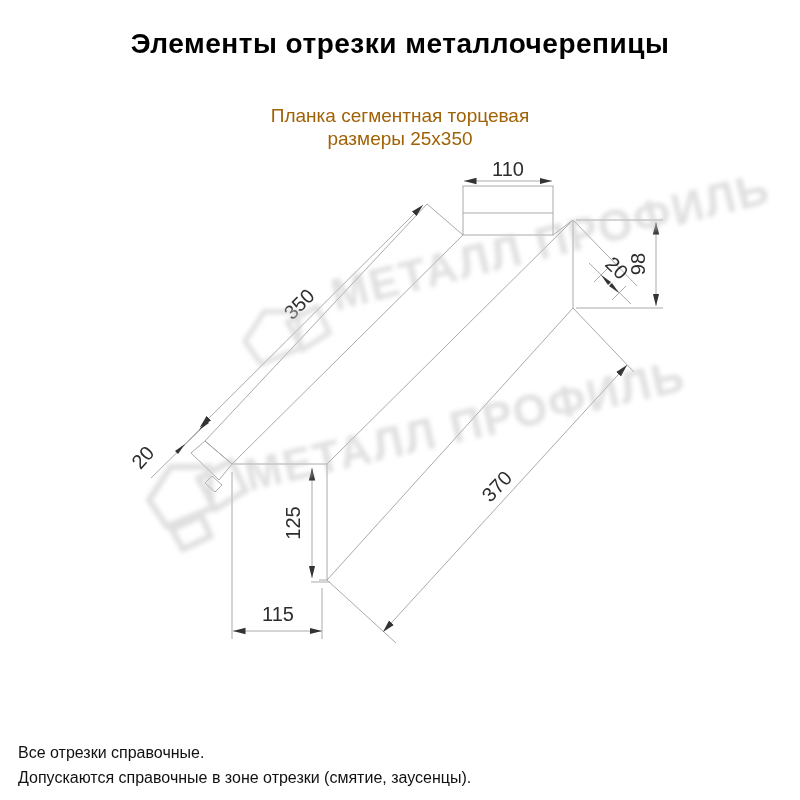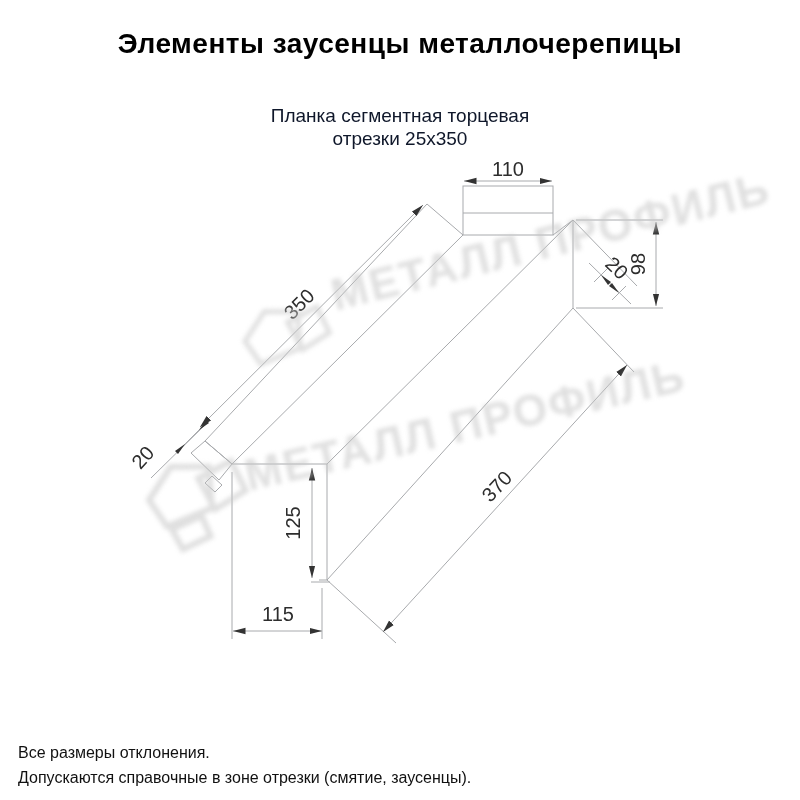--- a/index.html
+++ b/index.html
@@ -6,44 +6,44 @@
   .canvas{
     position:relative;width:800px;height:800px;background:#ffffff;overflow:hidden;
     font-family:"Liberation Sans", sans-serif;
   }
   .page-title{
     position:absolute;left:0;top:28px;width:800px;text-align:center;
     font-size:28px;font-weight:bold;color:#000;letter-spacing:0.5px;
   }
   .subtitle{
     position:absolute;left:0;top:104px;width:800px;text-align:center;
-    font-size:19px;color:#0f172a;line-height:23px;
+    font-size:19px;color:#a16207;line-height:23px;
   }
   .drawing-svg{position:absolute;left:0;top:0;}
   .dim-text{font-size:20px;fill:#2d2d2d;}
   .wm-text{
     position:absolute;white-space:nowrap;font-weight:bold;font-size:44px;
     letter-spacing:2px;color:#c6c6c6;opacity:0.55;filter:blur(2px);
     transform-origin:left top;pointer-events:none;
   }
   .wm-icon{position:absolute;opacity:0.55;filter:blur(2.2px);pointer-events:none;}
   .footer-notes{
     position:absolute;left:18px;top:740px;color:#111;font-size:16px;line-height:25px;
   }
 </style>
 </head>
 <body>
 
 <div class="canvas">
 
-  <div class="page-title">Элементы заусенцы металлочерепицы</div>
+  <div class="page-title">Элементы отрезки металлочерепицы</div>
 
   <div class="subtitle">
     <div>Планка сегментная торцевая</div>
-    <div>отрезки 25х350</div>
+    <div>размеры 25х350</div>
   </div>
 
   <svg class="drawing-svg" width="800" height="800" viewBox="0 0 800 800">
     <defs>
       <marker id="arr" markerWidth="13" markerHeight="8" refX="12.5" refY="4" orient="auto-start-reverse" markerUnits="userSpaceOnUse">
         <path d="M12.5,4 L0,0.8 L0,7.2 Z" fill="#333333"></path>
       </marker>
     </defs>
 
     <g stroke="#a8aaad" stroke-width="1" fill="none">
@@ -134,17 +134,17 @@
   <svg class="wm-icon" style="left:146px;top:456px;transform:rotate(-14deg);" width="106" height="92" viewBox="0 0 106 92">
     <g stroke="#c6c6c6" stroke-width="6" fill="none">
       <path d="M5,32 L34,5 L71,14 L64,55 L16,62 Z"></path>
       <path d="M58,23 L94,14 L101,46 L67,57 Z"></path>
       <path d="M20,66 L52,60 L56,82 L26,88 Z"></path>
     </g>
   </svg>
   <div class="wm-text" style="left:240px;top:452px;transform:rotate(-13deg);">МЕТАЛЛ ПРОФИЛЬ</div>
 
   <div class="footer-notes">
-    <div>Все размеры отклонения.</div>
+    <div>Все отрезки справочные.</div>
     <div>Допускаются справочные в зоне отрезки (смятие, заусенцы).</div>
   </div>
 
 </div>
 
 </body></html>

